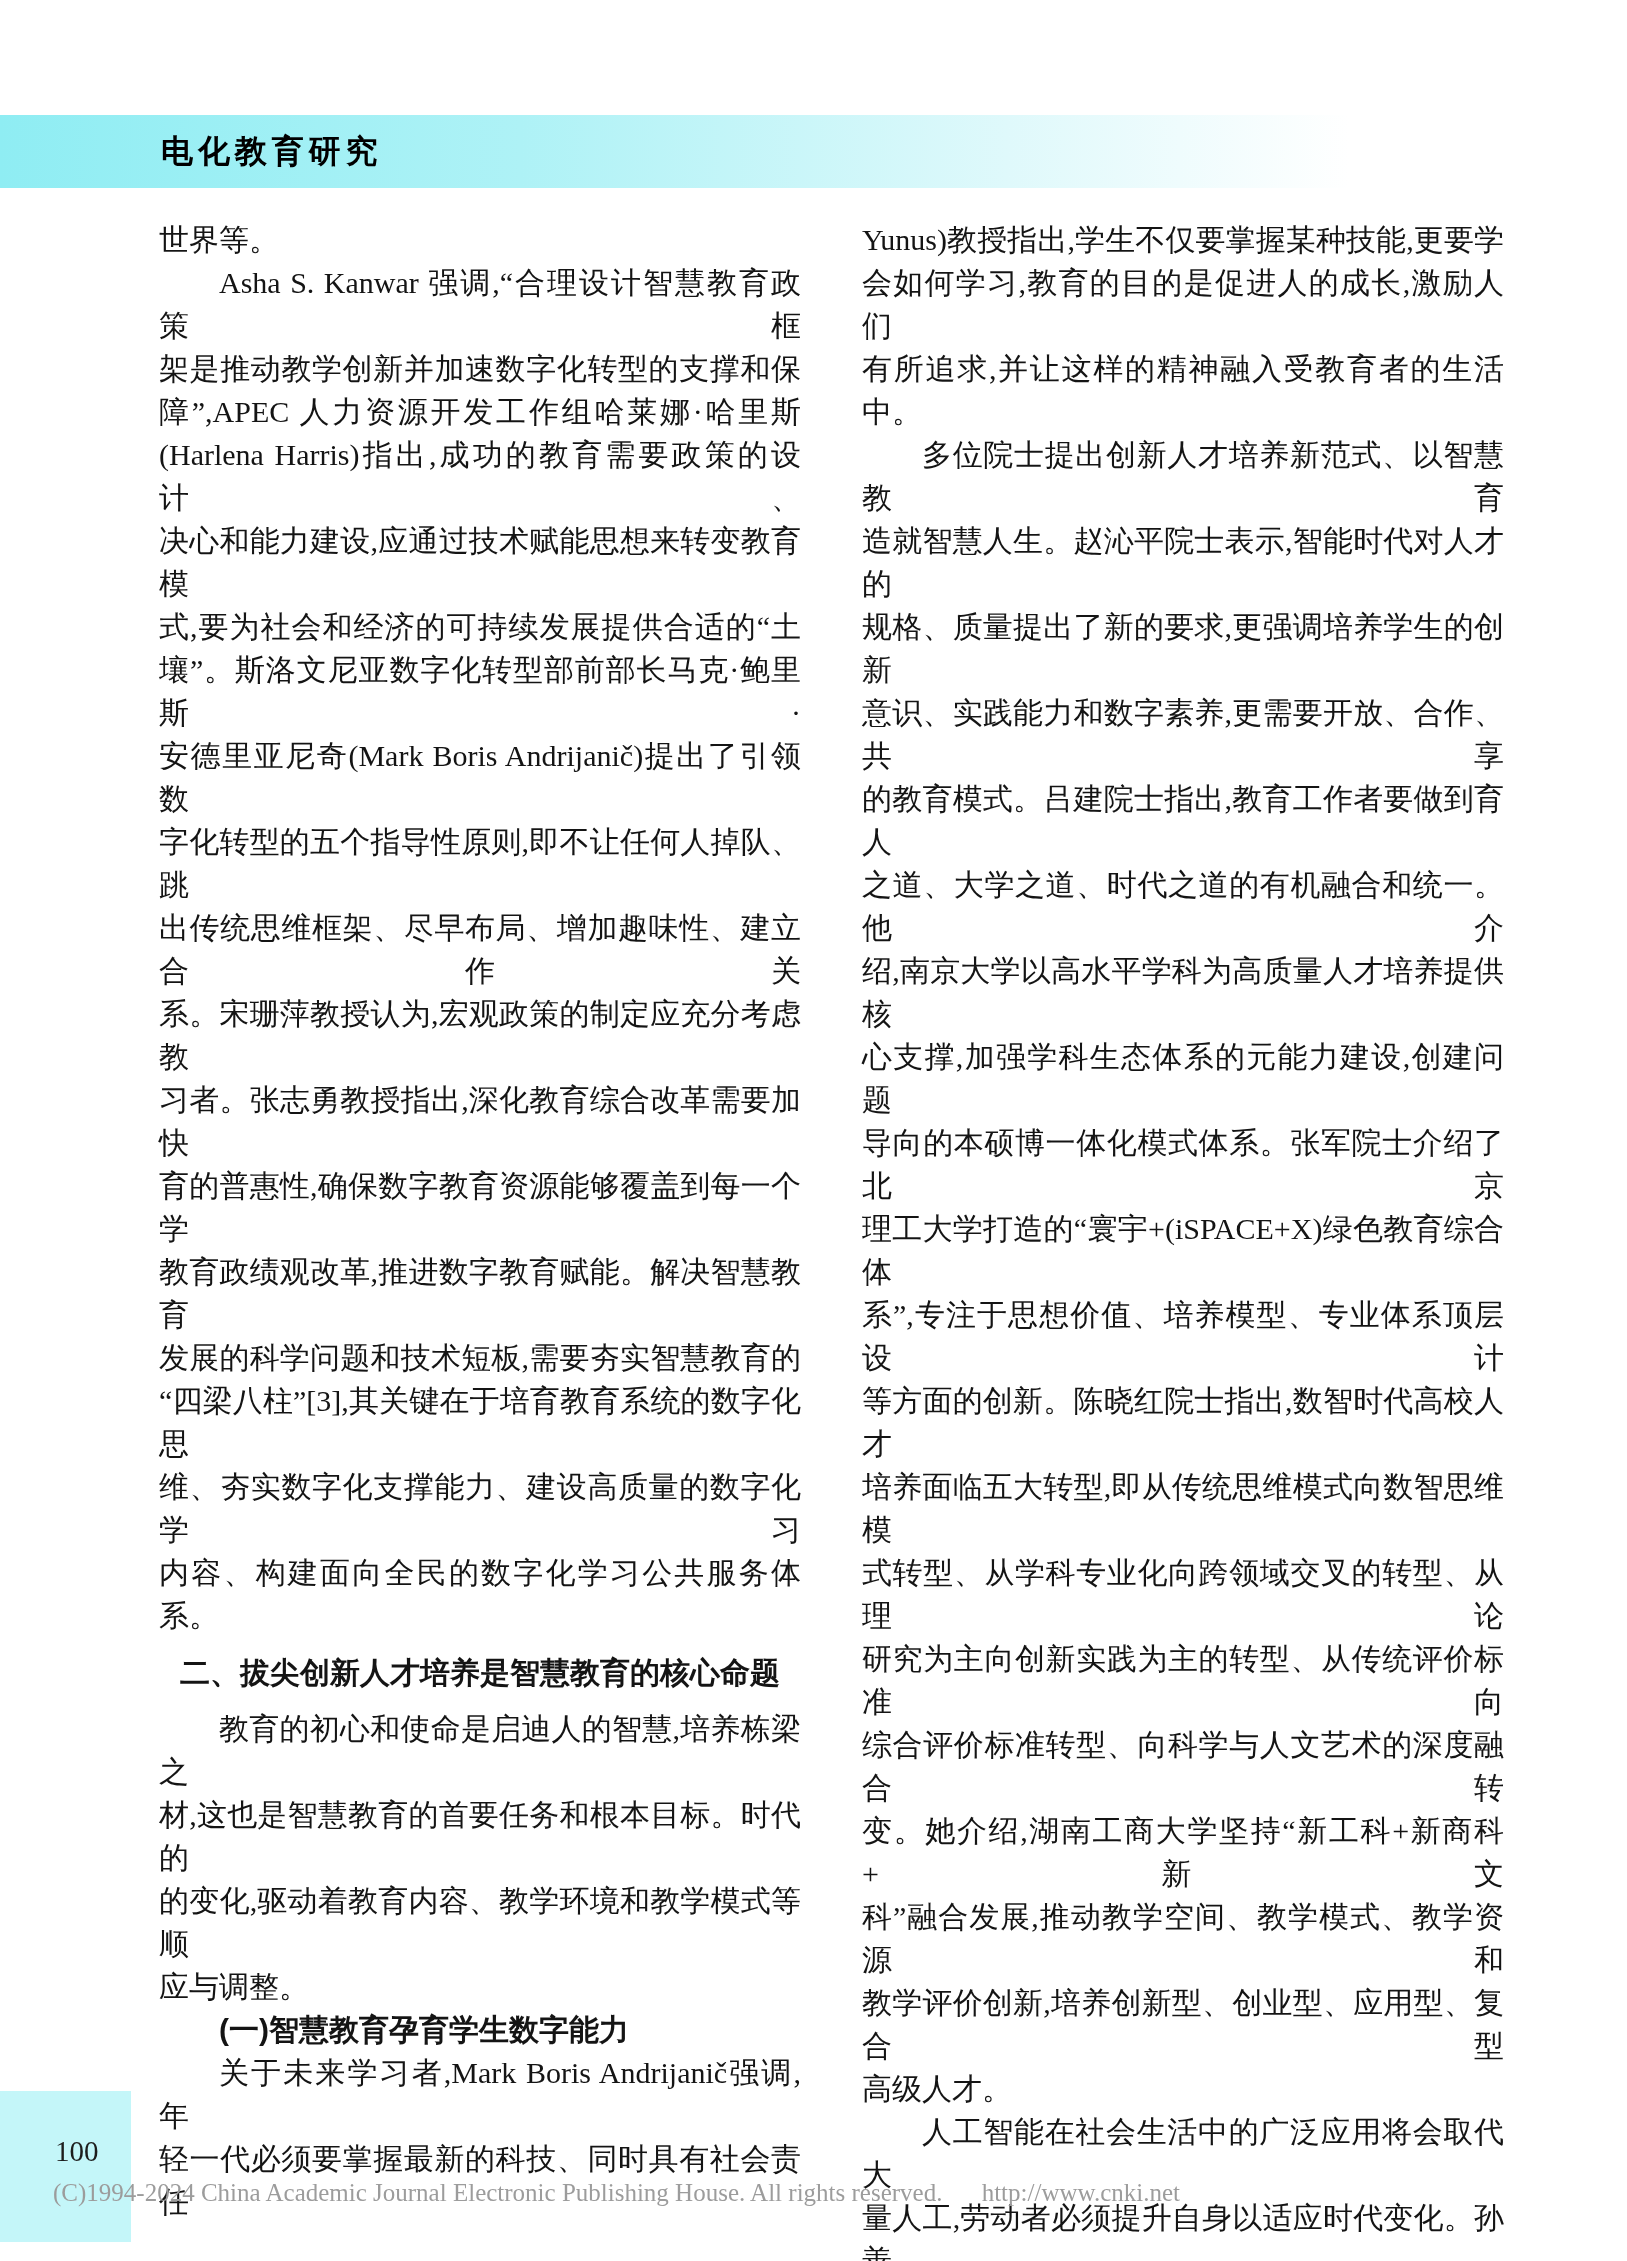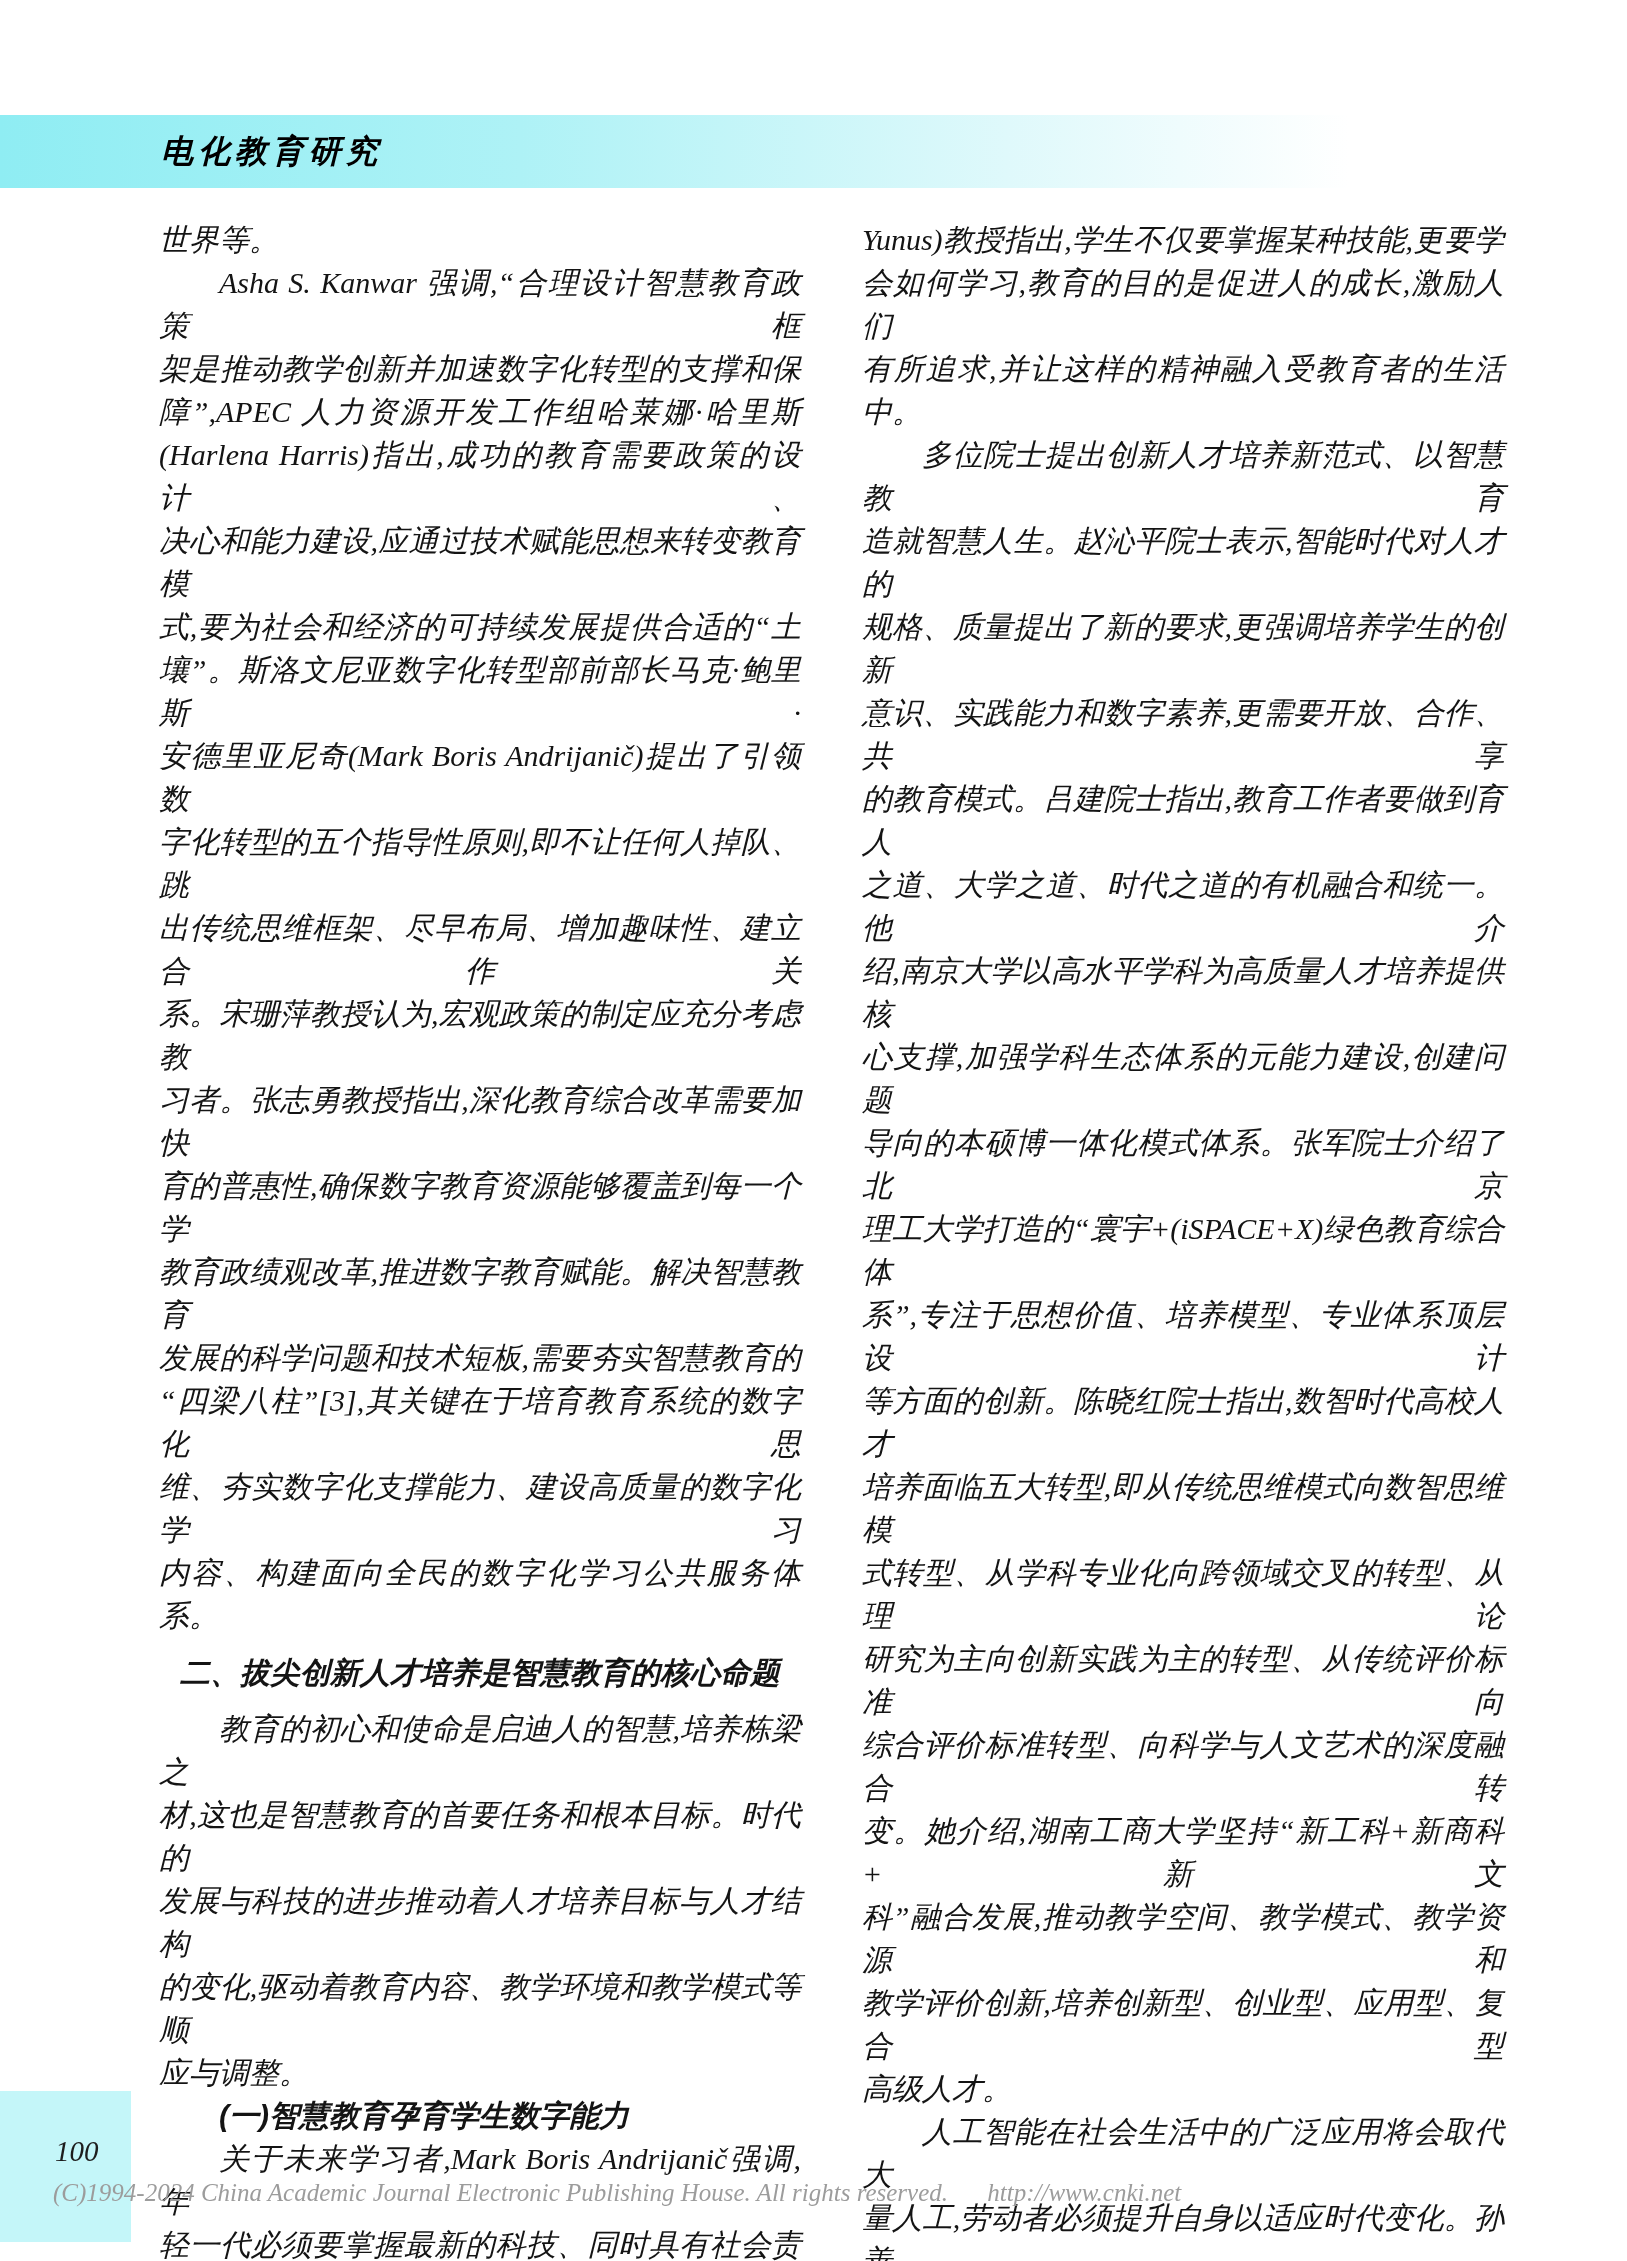--- a/index.html
+++ b/index.html
@@ -1,19 +1,19 @@
 <!DOCTYPE html>
 <html style="--header-gradient-start: #8fedf3; --footer-accent: #c4f6f9; --text: #141414; --footer-text: #9c9c9c;"><head>
 <meta charset="utf-8">
 <style>
   html,body { margin:0; padding:0; background:#ffffff; }
   .page {
     position:relative; width:1627px; height:2262px; background:#ffffff;
     font-family:"Liberation Serif","DejaVu Serif",serif;
-    color:var(--text,#141414); overflow:hidden;font-style:italic;
+    color:var(--text,#141414); overflow:hidden;
   }
   .header-bar {
     position:absolute; left:0; top:115px; width:1627px; height:73px;
     background:linear-gradient(90deg,
       var(--header-gradient-start,#8fedf3) 0%,
       #aef2f6 32%, #dff9fb 62%, #ffffff 83%);
   }
   .journal-title {
     position:absolute; left:161px; top:50%; transform:translateY(-50%);
     font-family:"Liberation Sans","DejaVu Sans",sans-serif;
@@ -79,21 +79,20 @@
       <div class="line body">习者。张志勇教授指出,深化教育综合改革需要加快</div>
       <div class="line body">育的普惠性,确保数字教育资源能够覆盖到每一个学</div>
       <div class="line body">教育政绩观改革,推进数字教育赋能。解决智慧教育</div>
       <div class="line body">发展的科学问题和技术短板,需要夯实智慧教育的</div>
       <div class="line body">“四梁八柱”[3],其关键在于培育教育系统的数字化思</div>
       <div class="line body">维、夯实数字化支撑能力、建设高质量的数字化学习</div>
       <div class="line end">内容、构建面向全民的数字化学习公共服务体系。</div>
       <div class="line h1">二、拔尖创新人才培养是智慧教育的核心命题</div>
       <div class="line indent">教育的初心和使命是启迪人的智慧,培养栋梁之</div>
       <div class="line body">材,这也是智慧教育的首要任务和根本目标。时代的</div>
-      <div class="line body">发展与科技的进步推动着人才培养目标与人才结构</div>
       <div class="line body">的变化,驱动着教育内容、教学环境和教学模式等顺</div>
       <div class="line end">应与调整。</div>
       <div class="line h2">(一)智慧教育孕育学生数字能力</div>
       <div class="line indent">关于未来学习者,Mark Boris Andrijanič强调,年</div>
       <div class="line body">轻一代必须要掌握最新的科技、同时具有社会责任</div>
     </div>
   <div class="column right">
       <div class="line body">Yunus)教授指出,学生不仅要掌握某种技能,更要学</div>
       <div class="line body">会如何学习,教育的目的是促进人的成长,激励人们</div>
       <div class="line end">有所追求,并让这样的精神融入受教育者的生活中。</div>

